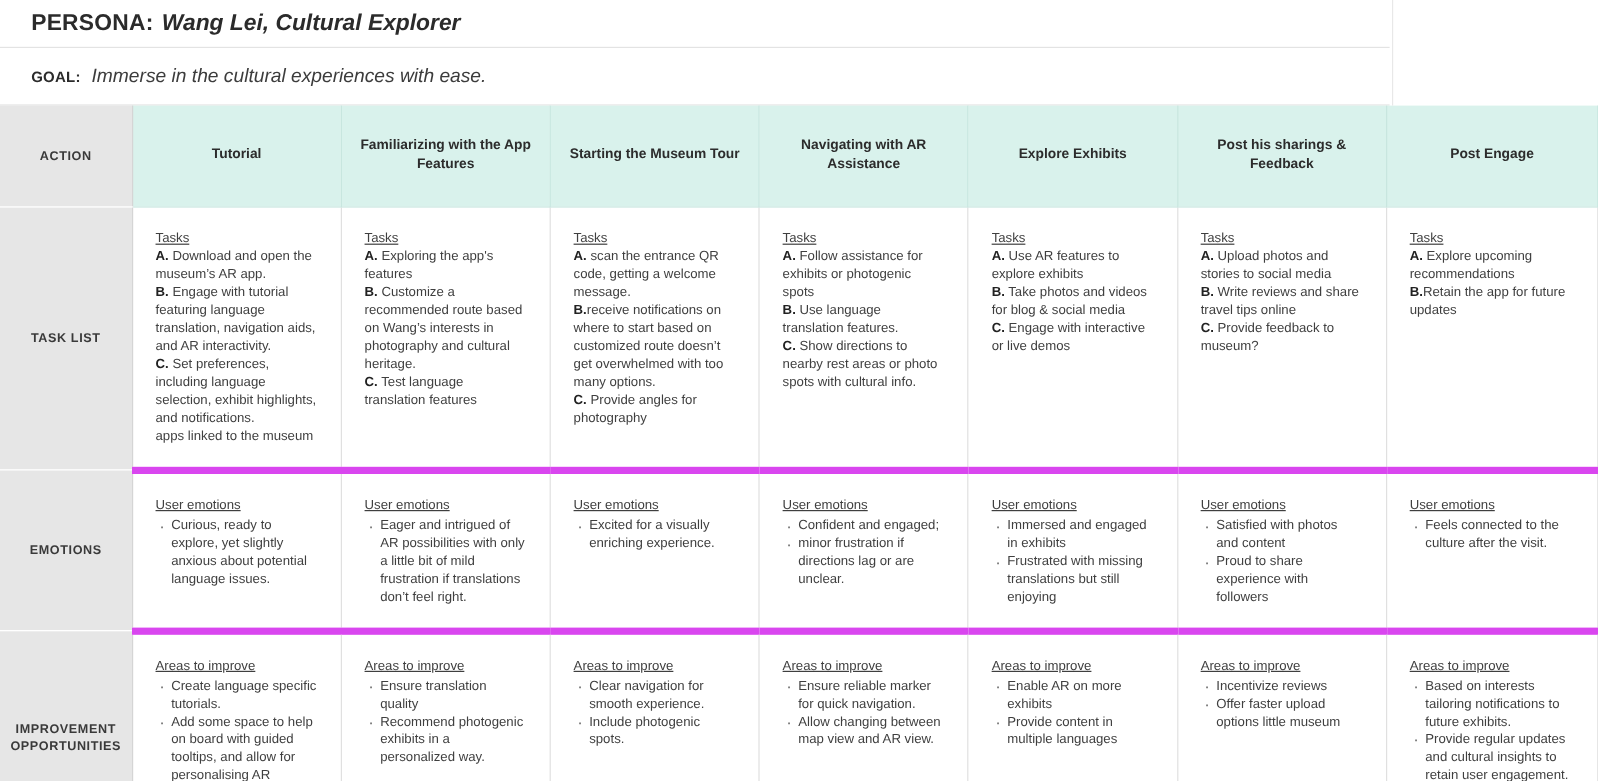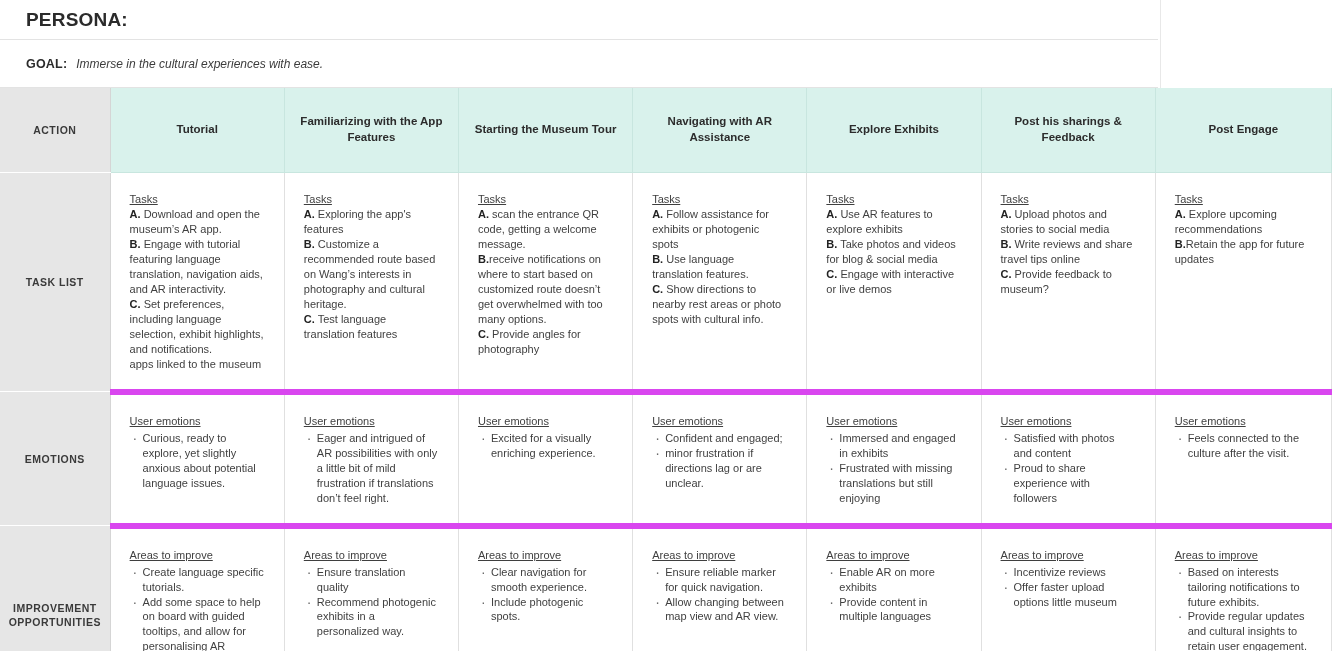--- a/index.html
+++ b/index.html
@@ -52,21 +52,21 @@
     color: #2b2b2b;
     margin-left: 7px;
   }
   .goal-label {
     font-size: 12.5px;
     font-weight: bold;
     color: #2b2b2b;
     letter-spacing: .2px;
   }
   .goal-value {
-    font-size: 12px;
+    font-size: 16px;
     font-style: italic;
     color: #3c3c3c;
     margin-left: 9px;
   }
   
   .meta-rule {
     position: absolute;
     top: 0;
     width: 1px;
     background: #e8e8e8;
@@ -168,20 +168,21 @@
 </head>
 <body>
 
 <div class="board">
 
   <div class="meta-rule r1"></div>
 
   <div class="meta-row persona">
     <div class="meta-inner">
       <span class="persona-label">PERSONA:</span>
+      <span class="persona-value">Wang Lei, Cultural Explorer</span>
     </div>
   </div>
 
   <div class="meta-row goal">
     <div class="meta-inner">
       <span class="goal-label">GOAL:</span>
       <span class="goal-value">Immerse in the cultural experiences with ease.</span>
     </div>
   </div>
 

